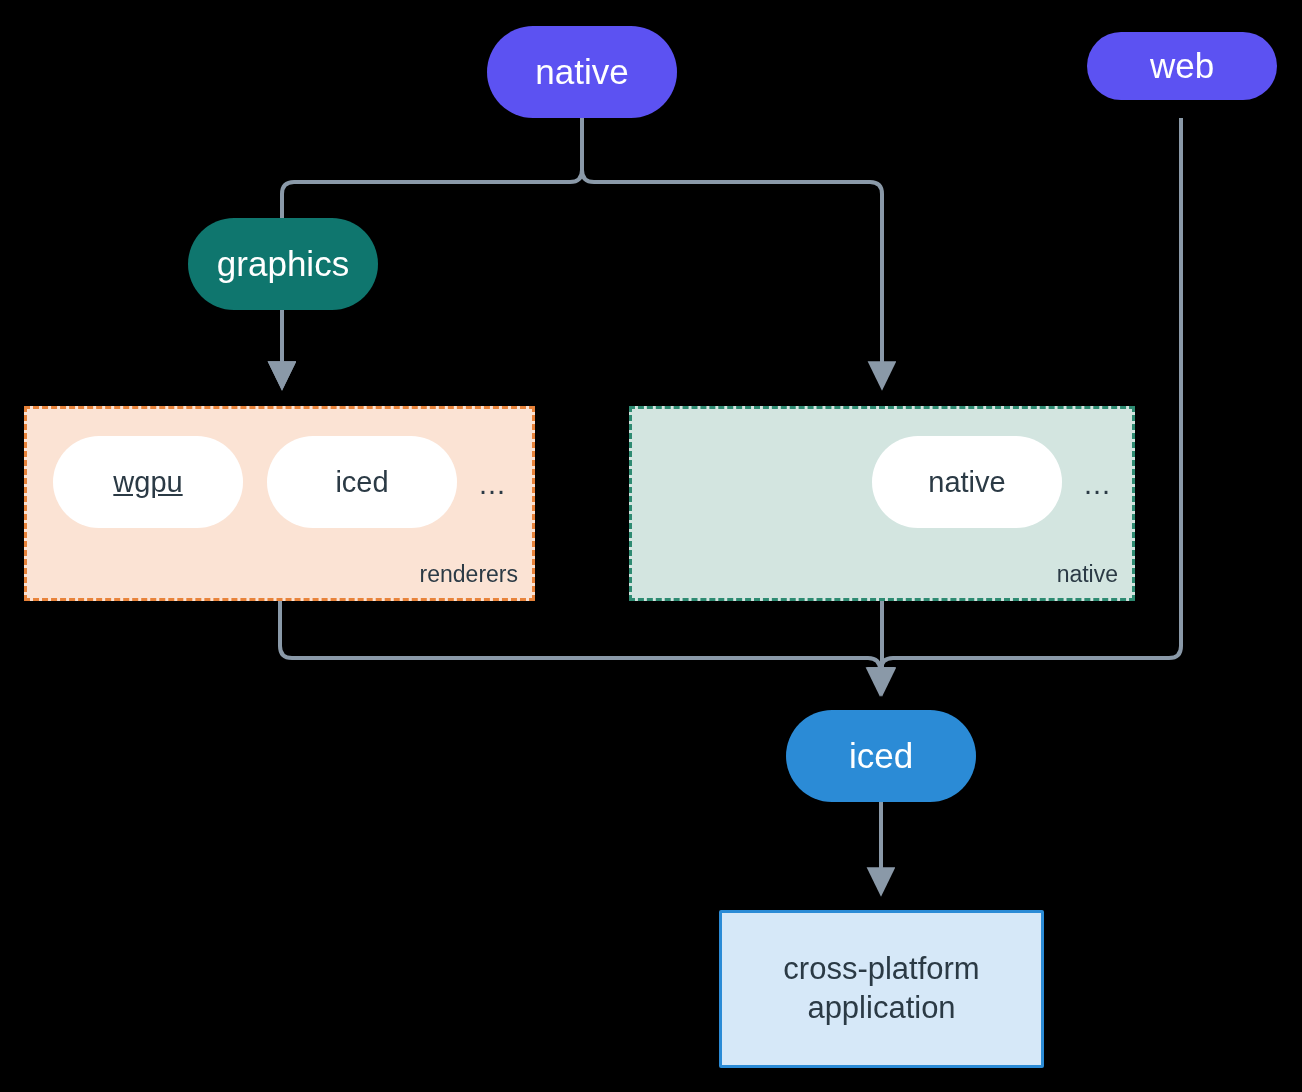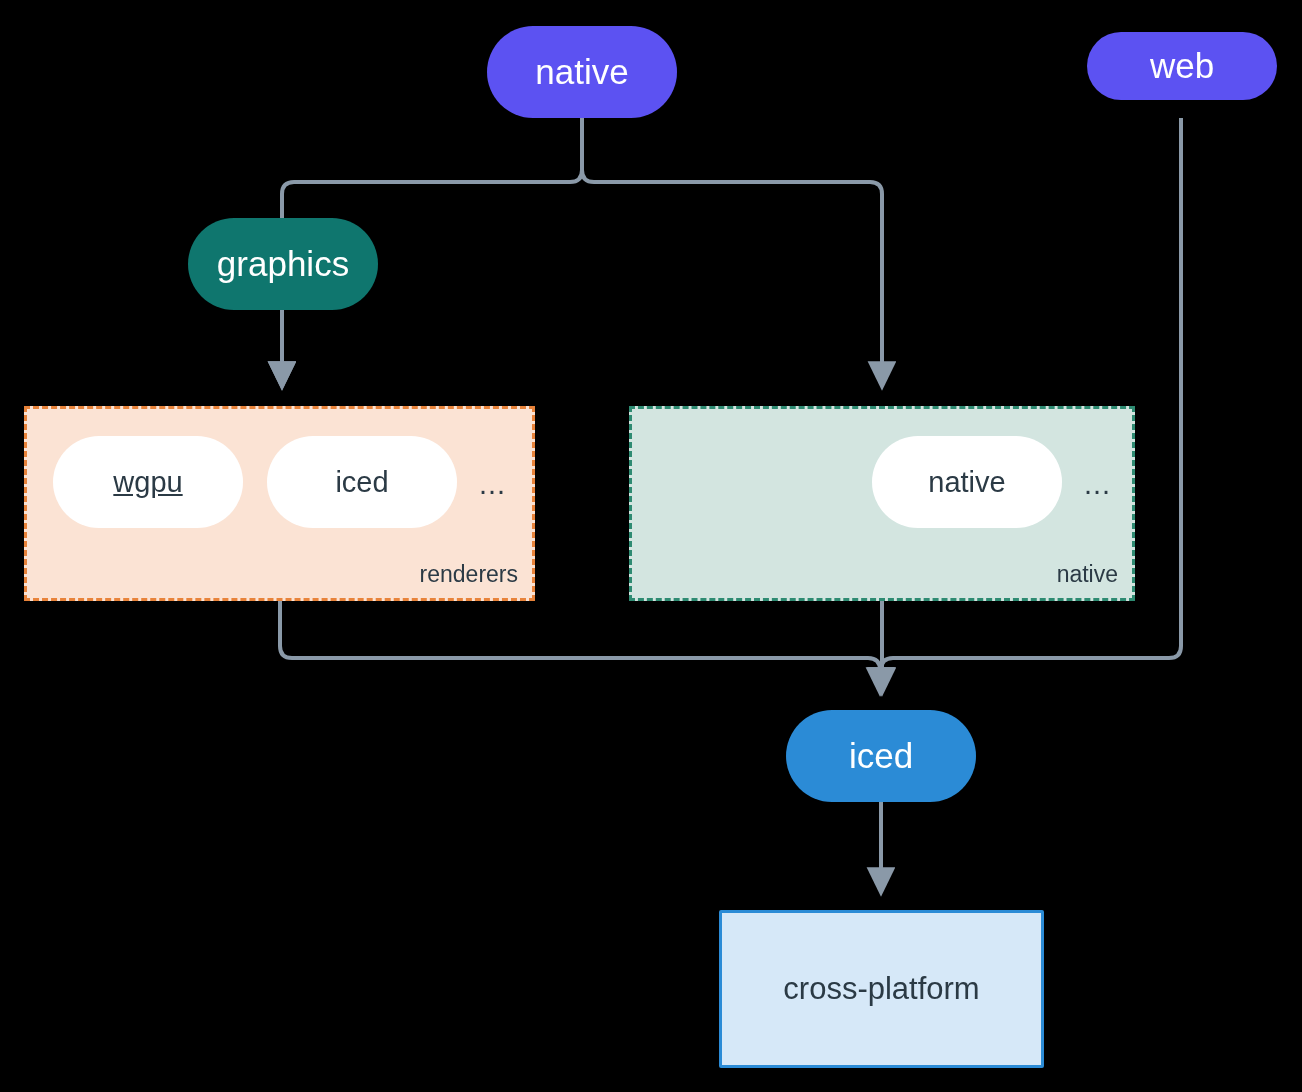--- a/index.html
+++ b/index.html
@@ -181,15 +181,16 @@
     <div class="ellipsis el-shells">...</div>
     <div class="cluster-label">native</div>
   </div>
 
   <div class="node pill node-iced">
     <span>iced</span>
   </div>
 
   <div class="node node-app">
     <span>cross-platform</span>
+    <span>application</span>
   </div>
 
 </div>
 
 </body></html>

